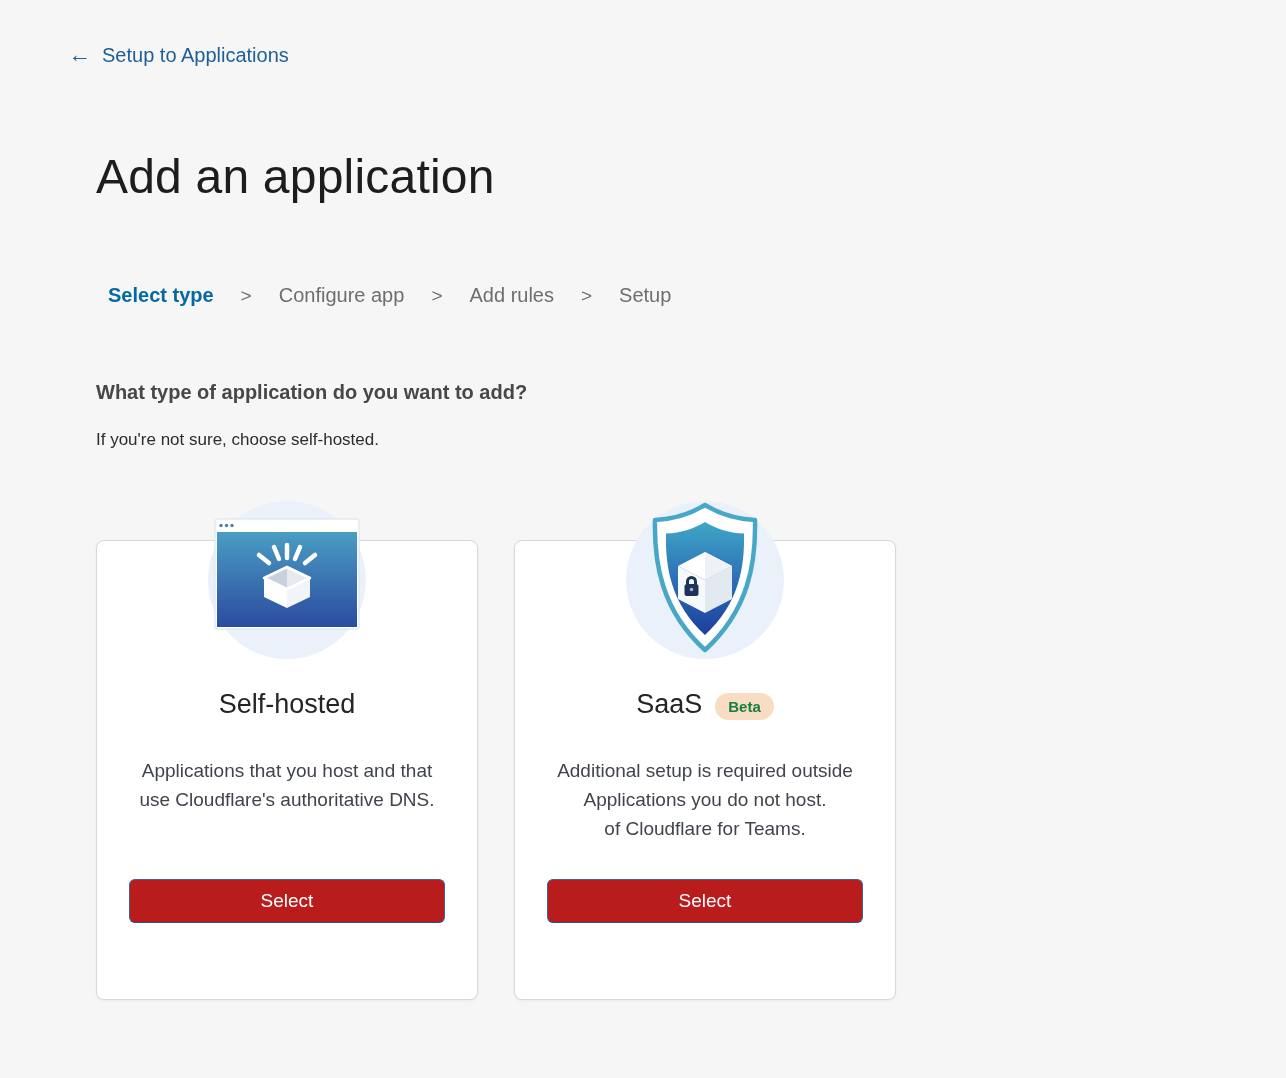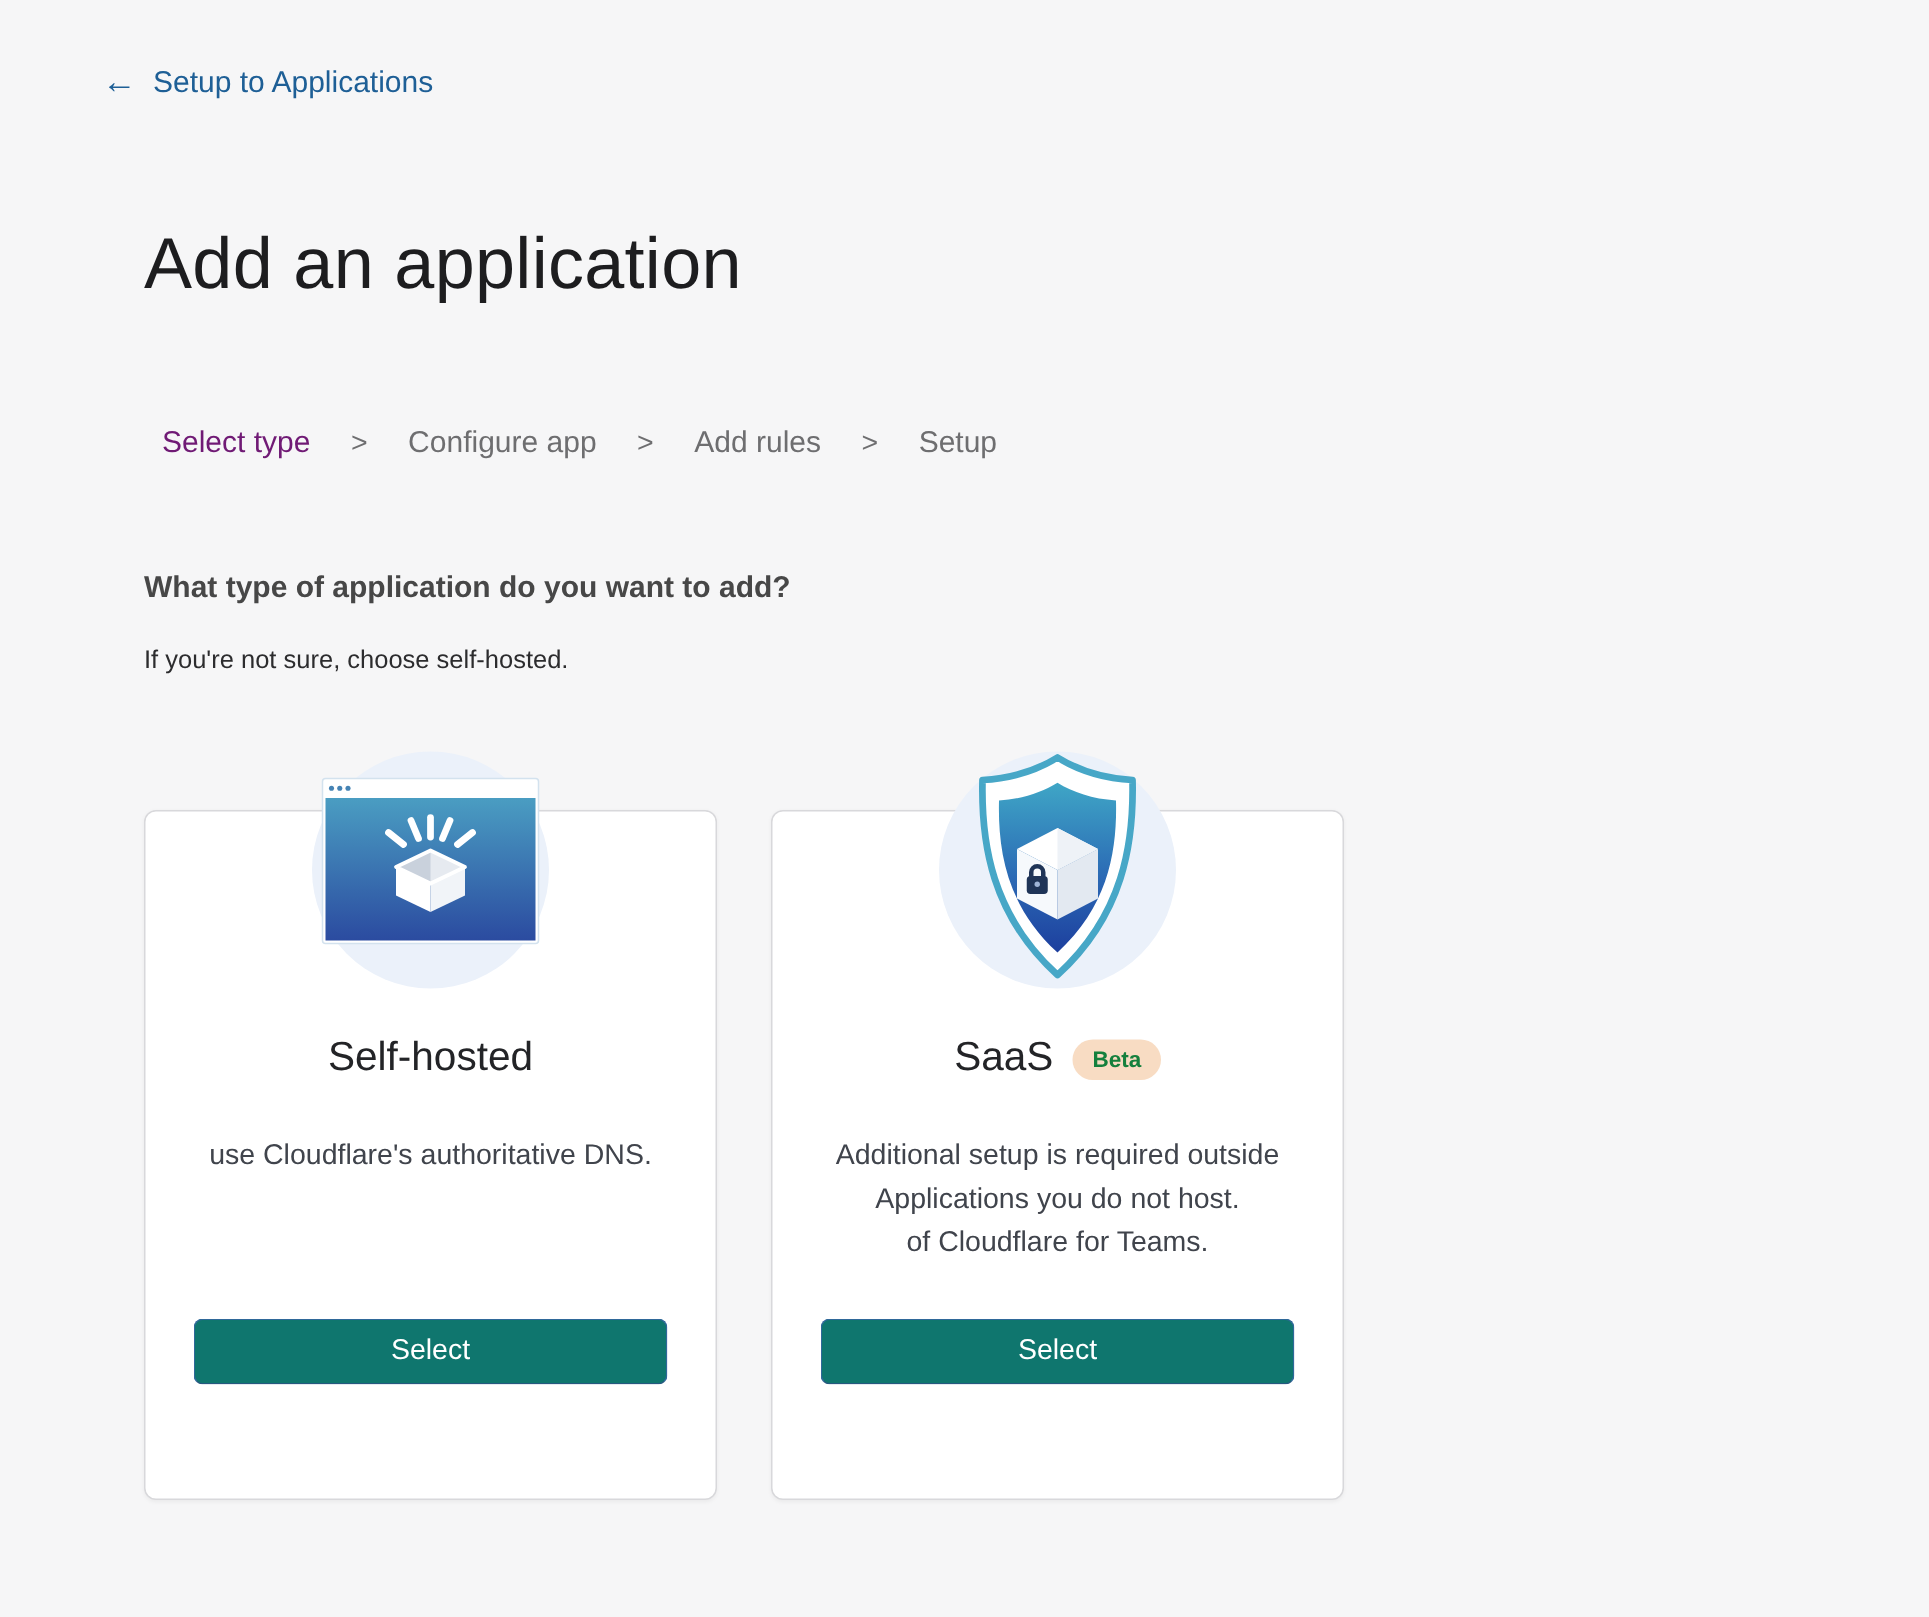--- a/index.html
+++ b/index.html
@@ -33,21 +33,21 @@
     letter-spacing: 0.2px;
   }
 
   
   .stepper {
     display: flex; align-items: center; gap: 27px;
     margin: 80px 0 0 108px;
     font-size: 20px;
   }
   .step { color: #6e6e70; cursor: default; }
-  .step.active { color: #701a75; font-weight: normal; }
+  .step.active { color: #0369a1; font-weight: bold; }
   .step-sep { color: #6e6e70; font-size: 19px; }
 
   
   .question-heading {
     margin: 74px 0 0 96px;
     font-size: 20px;
     font-weight: bold;
     color: #474747;
   }
   .question-hint {
@@ -89,21 +89,21 @@
   }
   .card-desc {
     margin-top: 36px;
     font-size: 19px; line-height: 29px;
     color: #40444c; text-align: center;
   }
   .desc-line { display: block; }
   .select-btn {
     margin-top: auto;
     width: 100%; height: 44px;
-    background: #0f766e;
+    background: #b91c1c;
     border: 1px solid #2f6899;
     border-bottom-color: #27587f;
     border-radius: 6px;
     color: #ffffff; font-size: 19px;
     font-family: "Liberation Sans", "DejaVu Sans", sans-serif;
     cursor: pointer;
   }
 </style>
 </head>
 <body>
@@ -158,20 +158,21 @@
           <polygon points="80,67 103,78 80,89" fill="#e6eaf0"></polygon>
           <polygon points="57,78 80,89 80,108 57,97" fill="#ffffff"></polygon>
           <polygon points="103,78 80,89 80,108 103,97" fill="#f1f4f8"></polygon>
           <polygon points="80,67 57,78 80,89 103,78" fill="none" stroke="#ffffff" stroke-width="2.5" stroke-linejoin="round"></polygon>
         </svg>
       </div>
       <div class="card-title-row">
         <span class="card-title">Self-hosted</span>
       </div>
       <div class="card-desc">
+        <span class="desc-line">Applications that you host and that</span>
         <span class="desc-line">use Cloudflare's authoritative DNS.</span>
       </div>
       <button class="select-btn">Select</button>
     </div>
 
     <div class="card">
       <div class="icon-wrap">
         <svg width="160" height="160" viewBox="0 0 160 160">
           <defs>
             <linearGradient id="sgrad" x1="0" y1="0" x2="0" y2="1">

